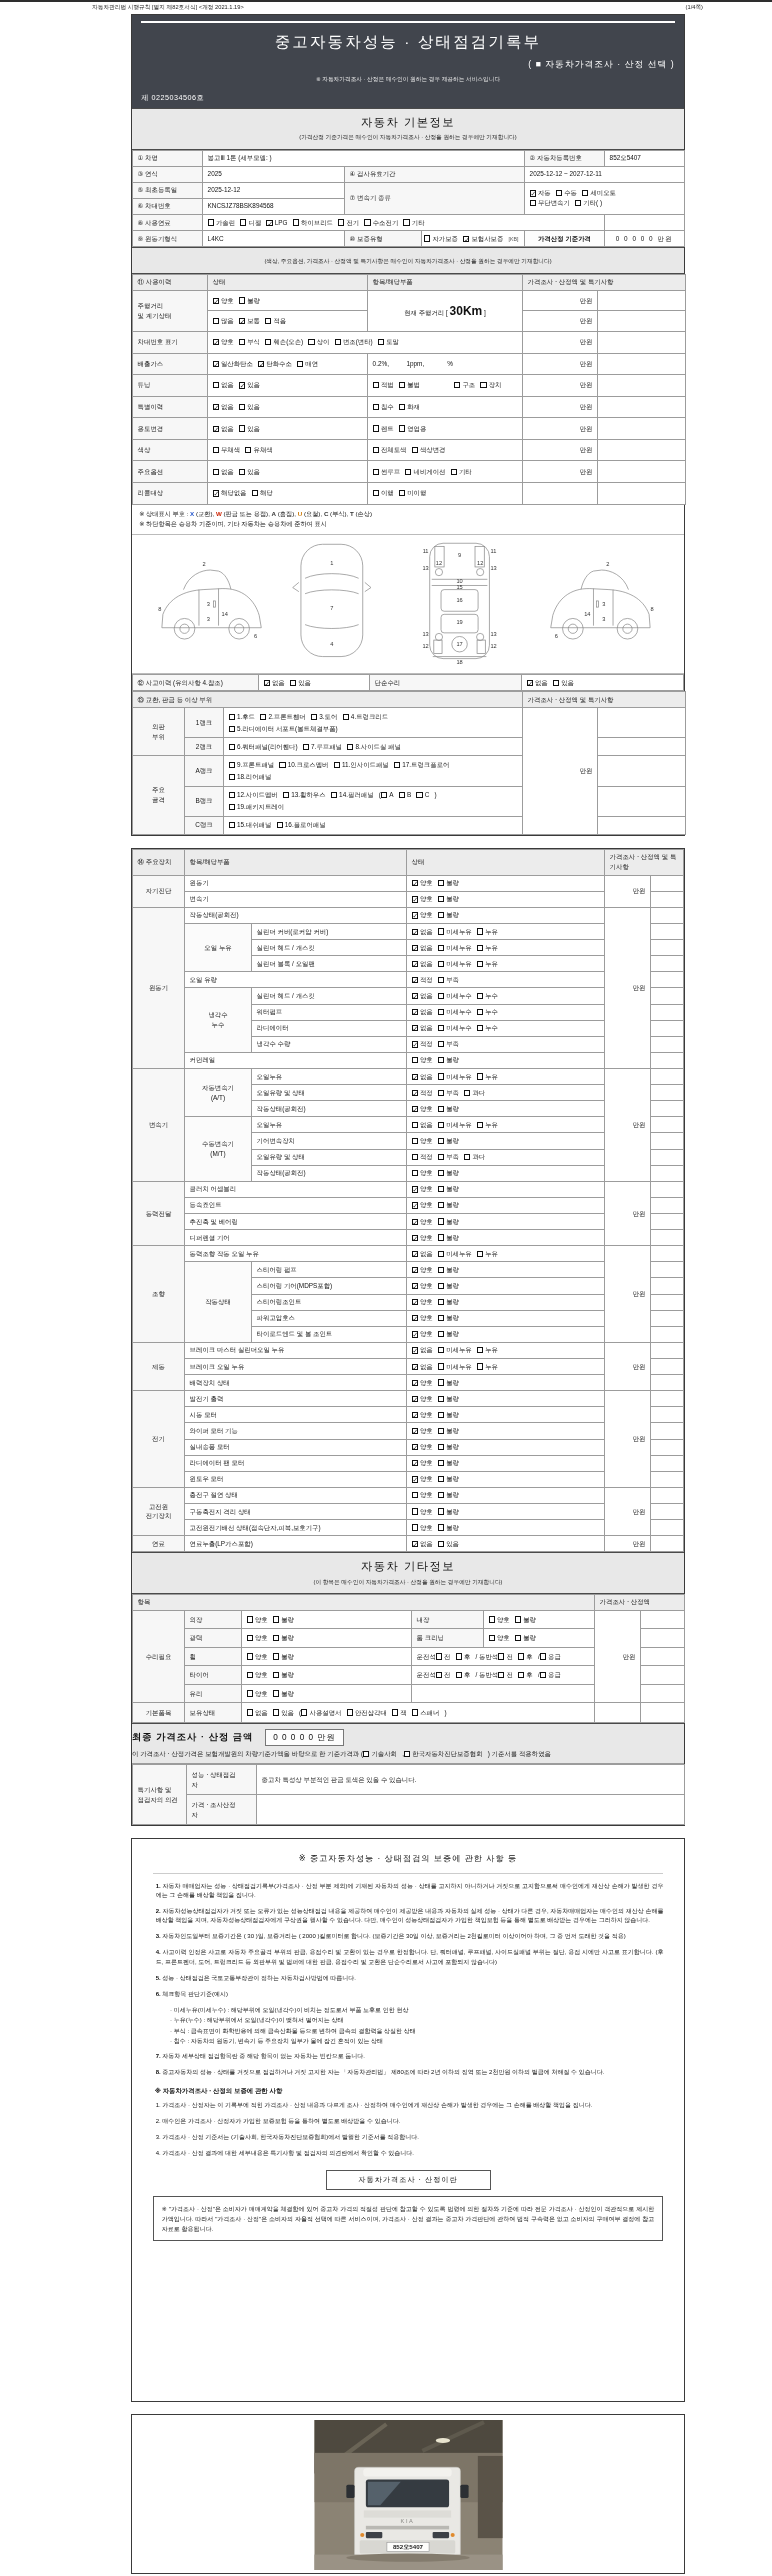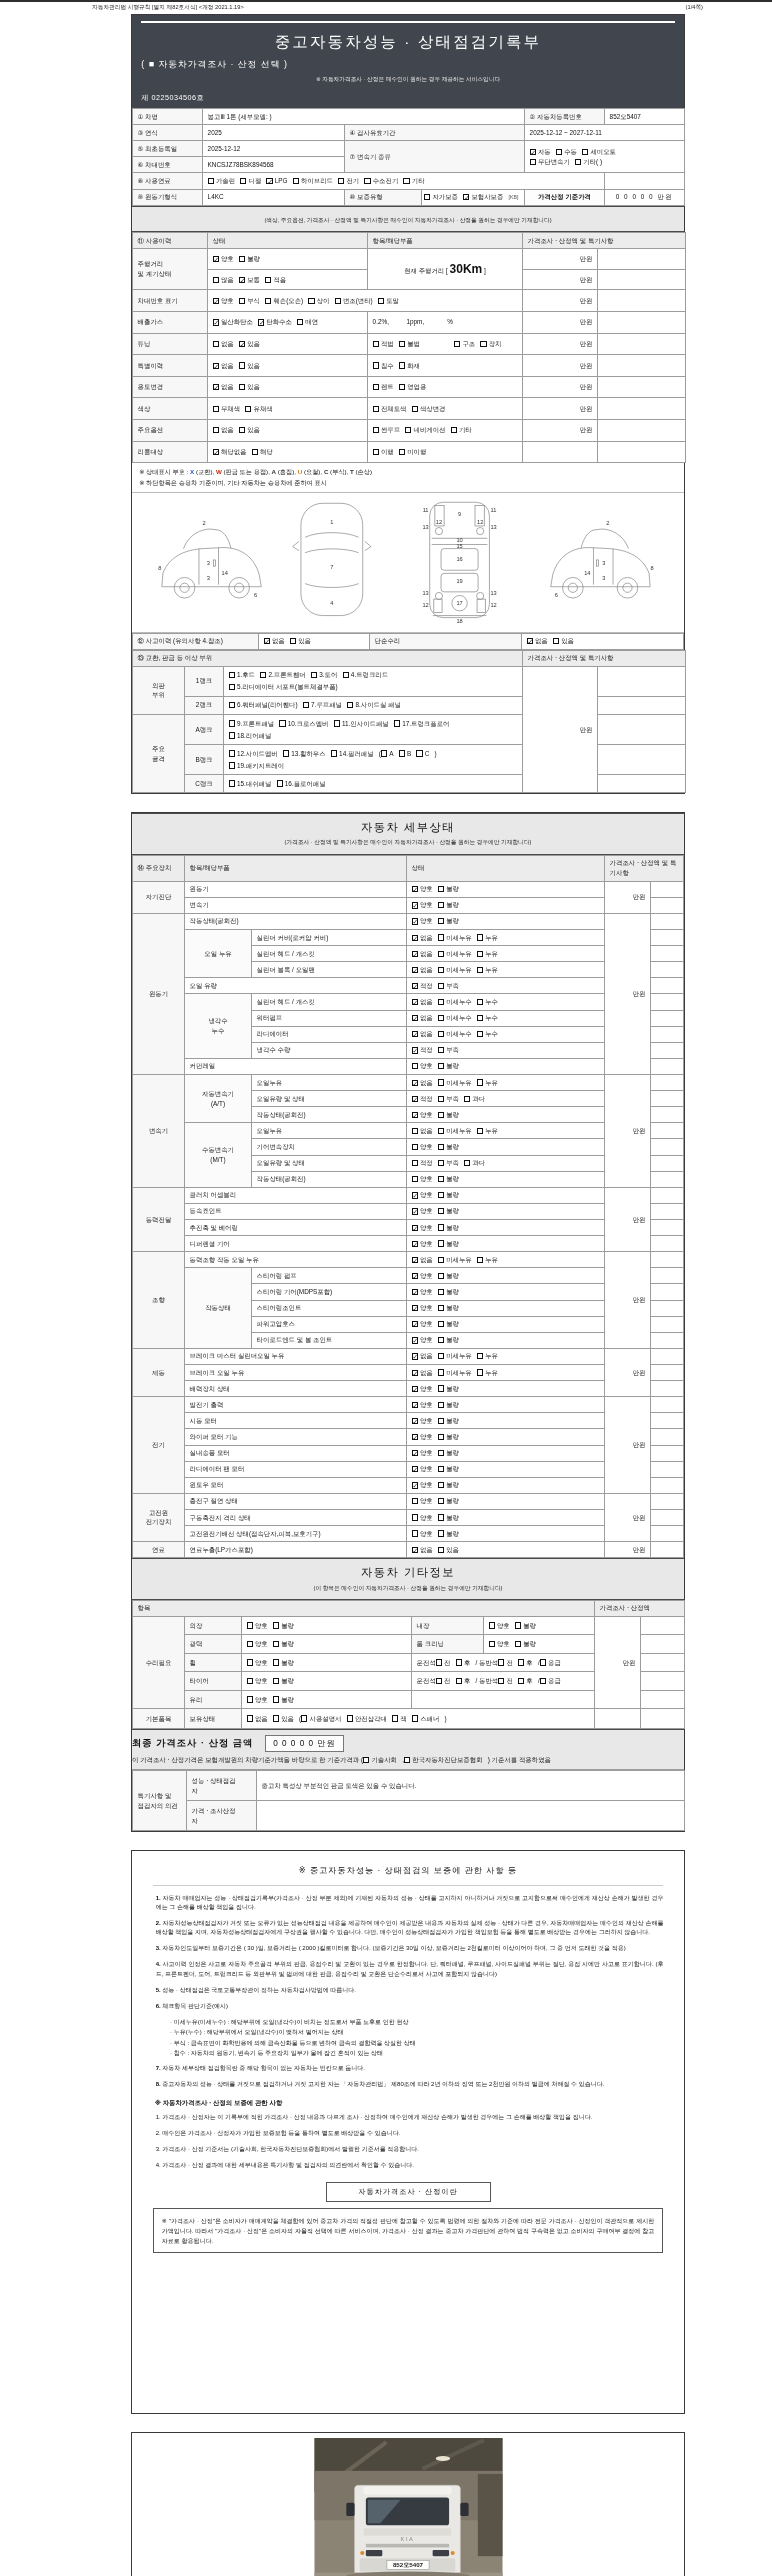--- a/index.html
+++ b/index.html
@@ -3,26 +3,26 @@
 <meta charset="utf-8">
 <style>
   *{box-sizing:border-box;margin:0;padding:0}
   body{width:773px;height:2576px;overflow:hidden;background:#fff;color:#111;
        font-family:"Liberation Sans","DejaVu Sans",sans-serif;position:relative}
   .topbar{height:2.1px;background:#2e2e2e;width:773px}
   .meta-line{width:611px;margin-left:92px;display:flex;justify-content:space-between;
              font-size:5.7px;padding:1.5px 0 2.1px;color:#222}
   .marker{width:702px;text-align:right;font-size:5.7px;padding:1.5px 0;color:#222}
   .form{margin-left:131px;width:554px}
-  .page-block{border:1.5px solid #3a3a3a;background:#fff;margin-bottom:7px}
+  .page-block{border:1.5px solid #3a3a3a;background:#fff;margin-bottom:1px}
   
   .band{background:#41454d;color:#fff;padding:5.2px 9.3px 5.2px;position:relative}
   .band .rule{height:2.1px;background:#fff;margin:1px 0 9.3px}
   .band .bt{font-size:15.5px;text-align:center;letter-spacing:2.1px}
-  .band .bs{font-size:8.8px;text-align:left;margin-top:6.2px;letter-spacing:1px}
+  .band .bs{font-size:8.8px;text-align:right;margin-top:6.2px;letter-spacing:1px}
   .band .bn{font-size:5.7px;text-align:center;margin-top:4.1px;color:#eee}
   .band .bno{font-size:7.2px;margin-top:9.3px;letter-spacing:0.5px}
   
   .sec-head{background:#e8e8e8;border-top:1px solid #4a4a4a;border-bottom:1px solid #4a4a4a;
             text-align:center;padding:6.2px 0 6.2px}
   .sh-t{font-size:11.3px;letter-spacing:1.5px}
   .sh-n{font-size:5.7px;margin-top:4.1px;color:#222}
   
   table.t{border-collapse:collapse;width:551px;table-layout:fixed}
   table.t td{border:0.5px solid #9c9c9c;padding:2.6px 4.6px;font-size:6.4px;vertical-align:middle;
@@ -75,20 +75,24 @@
 
   <div class="page-block">
     <div class="band">
       <div class="rule"></div>
       <div class="bt">중고자동차성능 · 상태점검기록부</div>
       <div class="bs">( ■ 자동차가격조사 · 산정 선택 )</div>
       <div class="bn">※ 자동차가격조사 · 산정은 매수인이 원하는 경우 제공하는 서비스입니다</div>
       <div class="bno">제 0225034506호</div>
     </div>
     <div id="sec-basic">
+        <div class="sec-head">
+          <div class="sh-t">자동차 기본정보</div>
+          <div class="sh-n">(가격산정 기준가격은 매수인이 자동차가격조사 · 산정을 원하는 경우에만 기재합니다)</div>
+        </div>
         <table class="t">
 <colgroup>
             <col style="width:70px">
             <col style="width:142px">
             <col style="width:77px">
             <col style="width:103px">
             <col style="width:80px">
             <col style="width:80px">
           </colgroup>
 <tbody>
@@ -384,24 +388,20 @@
               <td></td>
             </tr>
           </tbody>
         </table>
       </div>
   </div>
   <div class="marker">(2/4쪽)</div>
 
   <div class="page-block">
     <div id="sec-detail">
-        <div class="sec-head">
-          <div class="sh-t">자동차 세부상태</div>
-          <div class="sh-n">(가격조사 · 산정액 및 특기사항은 매수인이 자동차가격조사 · 산정을 원하는 경우에만 기재합니다)</div>
-        </div>
         <table class="t">
 <colgroup>
             <col style="width:52px">
             <col style="width:67px">
             <col style="width:155px">
             <col style="width:198px">
             <col style="width:46px">
             <col style="width:33px">
           </colgroup>
 <tbody>

